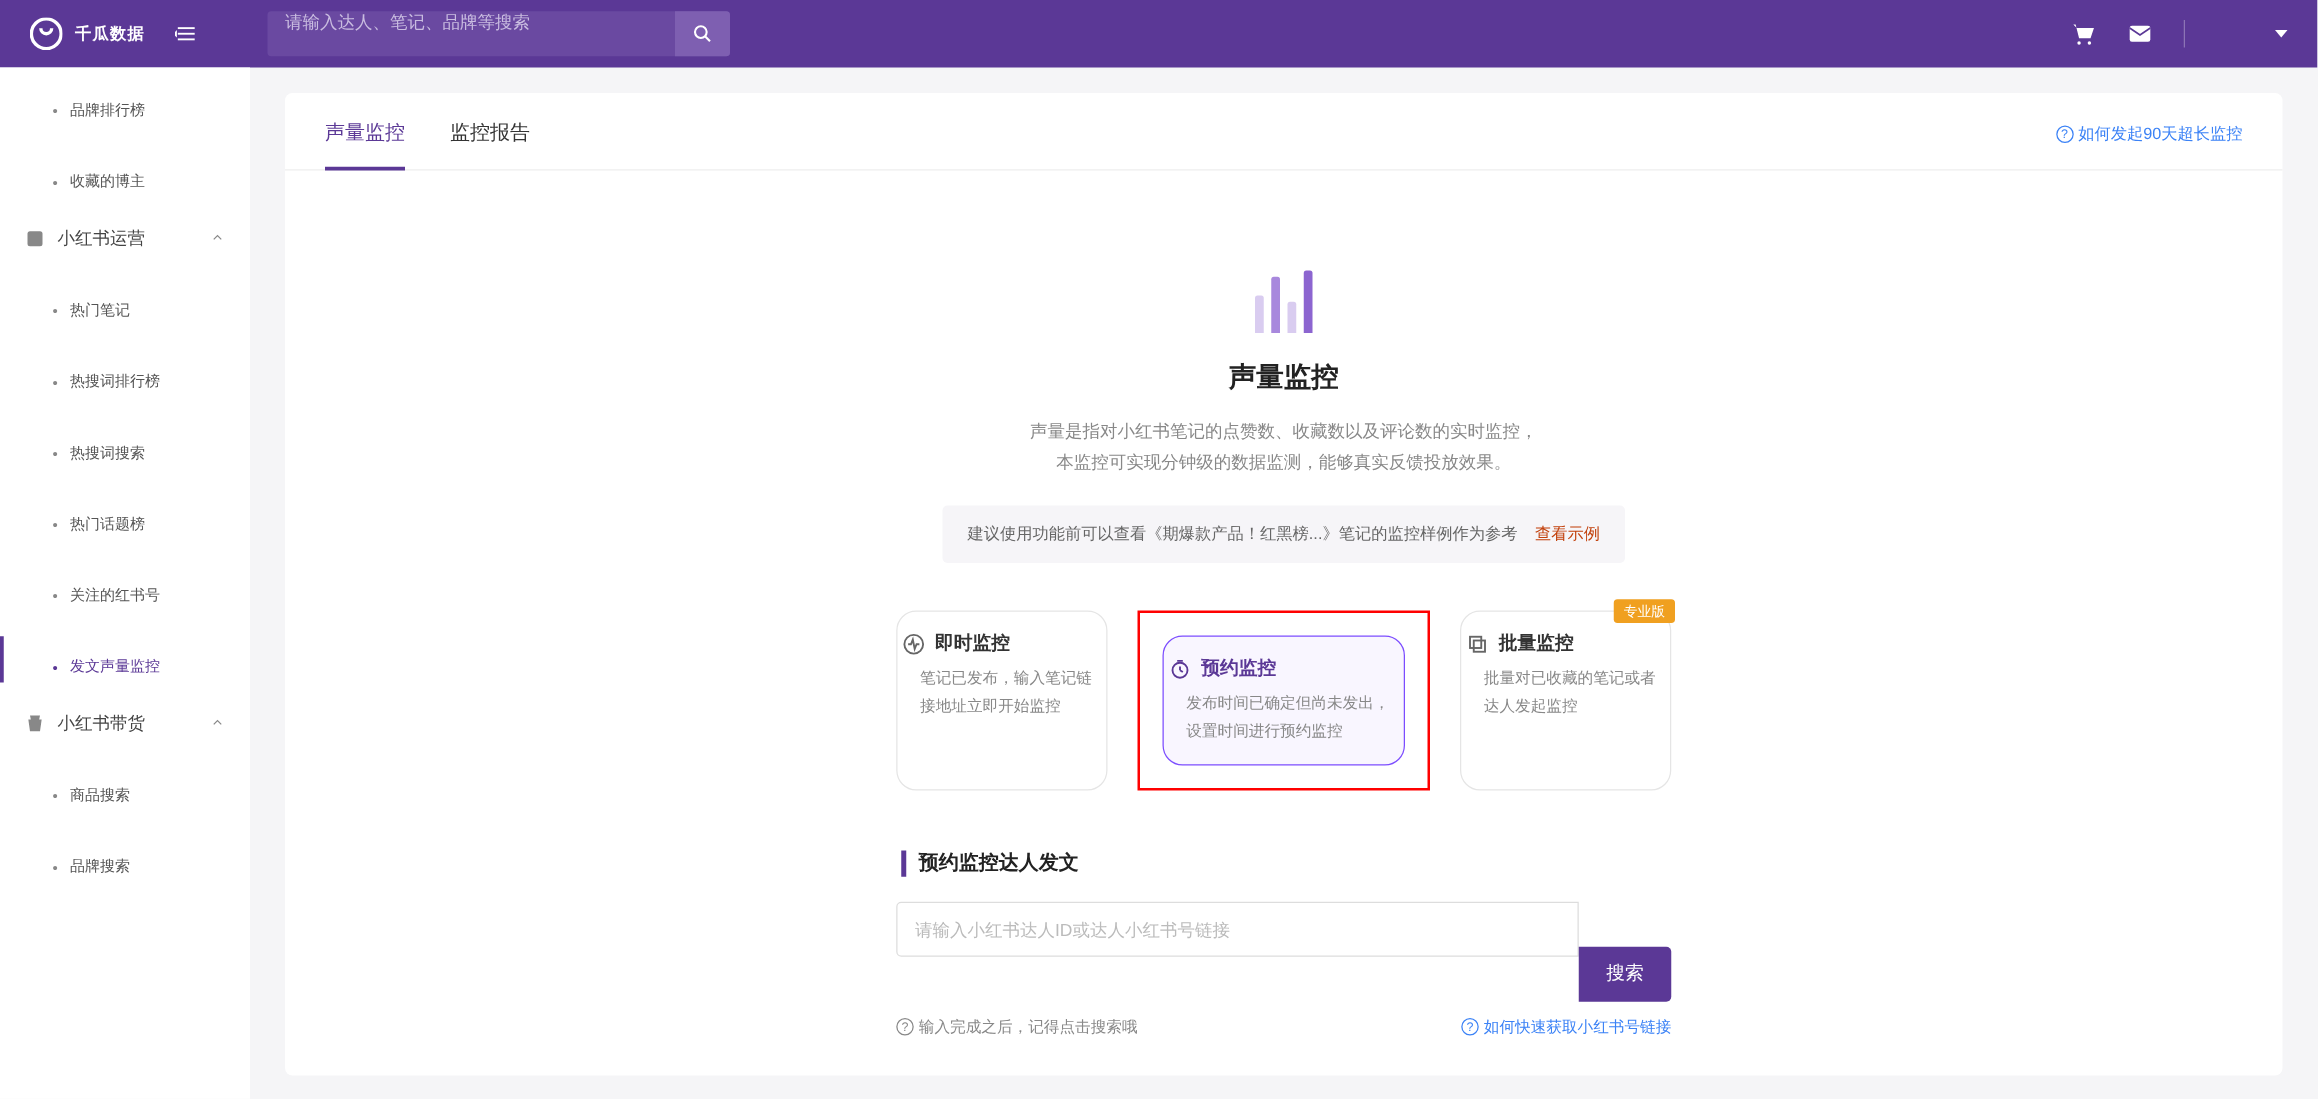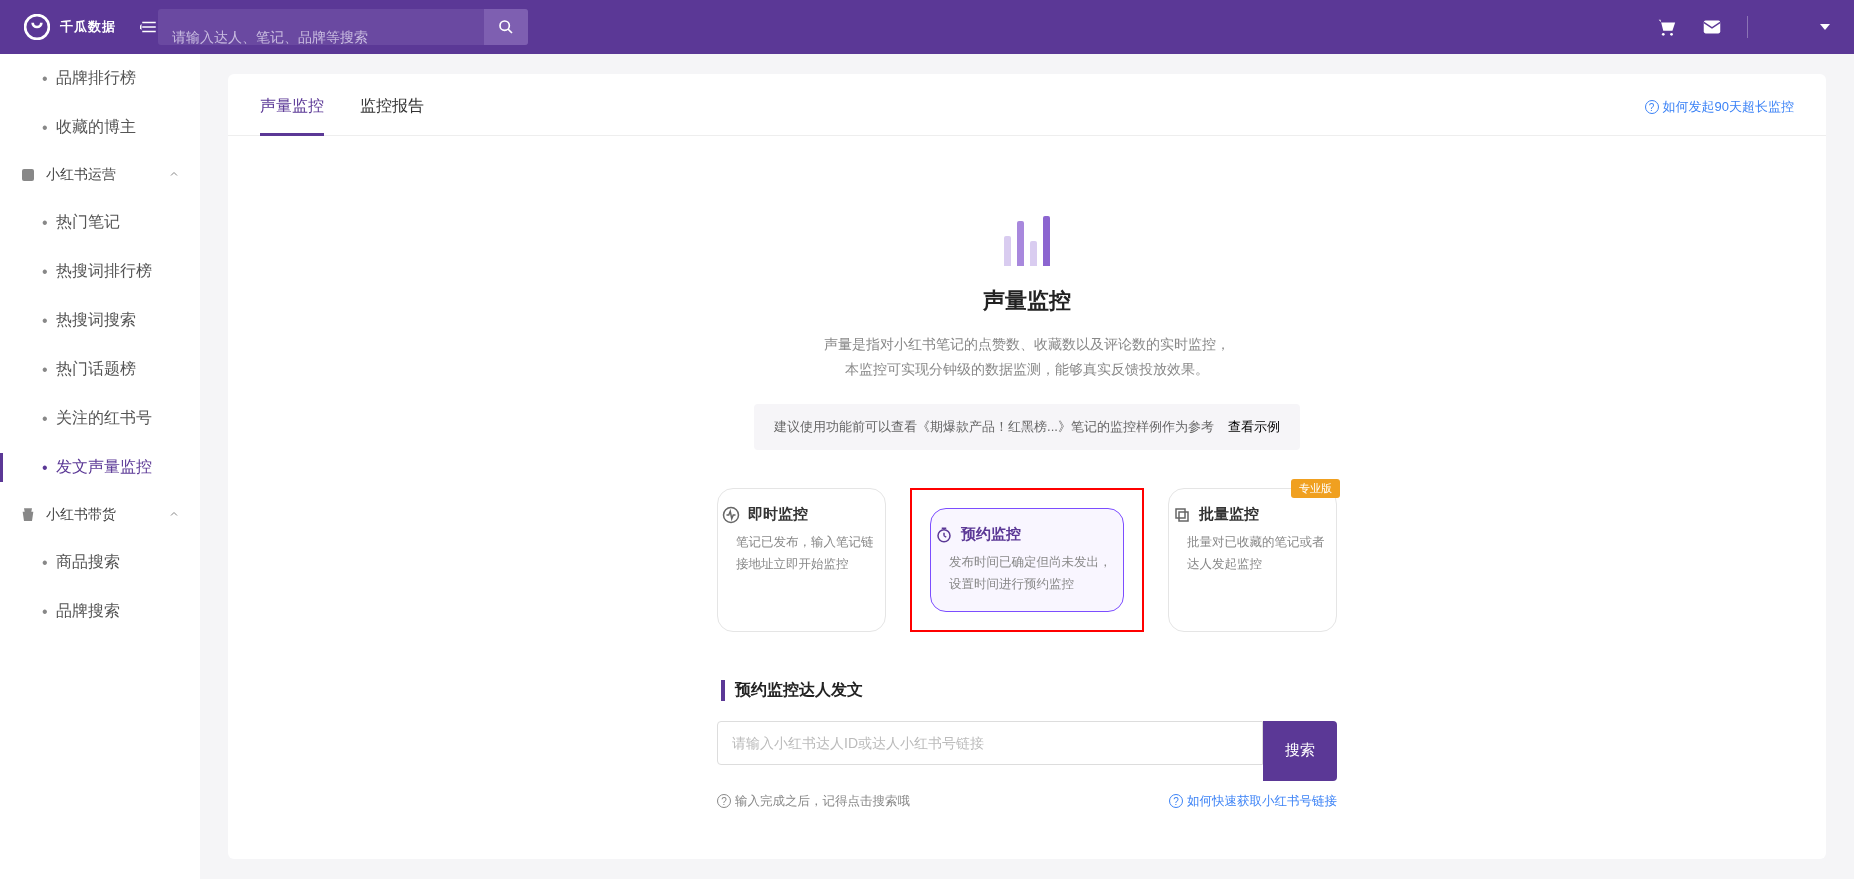--- a/index.html
+++ b/index.html
@@ -4,33 +4,33 @@
 <style>
 * { margin: 0; padding: 0; box-sizing: border-box; }
 body { font-family: -apple-system, BlinkMacSystemFont, "Segoe UI", "PingFang SC", "Microsoft YaHei", sans-serif; background: #f5f5f7; width: 1854px; height: 879px; overflow: hidden; }
 
 
 .header { background: #5b3896; height: 54px; display: flex; align-items: center; padding: 0 24px; color: #fff; }
 .logo-wrap { display: flex; align-items: center; gap: 10px; }
 .logo-icon { width: 26px; height: 26px; }
 .brand-name { font-size: 13px; font-weight: 600; letter-spacing: 1px; }
 .collapse-btn { margin-left: 24px; cursor: pointer; display: flex; align-items: center; }
-.search-bar { display: flex; align-items: flex-end; background: #6a49a1; border-radius: 3px; height: 36px; width: 370px; gap: 20px; }
+.search-bar { margin-left: 56px; display: flex; align-items: flex-start; background: #6a49a1; border-radius: 3px; height: 36px; width: 370px; gap: 20px; }
 .search-input { background: transparent; border: none; outline: none; color: #fff; padding: 0 14px; font-size: 14px; flex: 1; }
 .search-input::placeholder { color: #c9bce0; }
 .search-btn { width: 44px; height: 36px; background: #7e5fb1; border: none; cursor: pointer; display: flex; align-items: center; justify-content: center; border-radius: 0 3px 3px 0; }
 .header-right { margin-left: auto; display: flex; align-items: center; gap: 24px; }
 .header-icon { cursor: pointer; display: flex; align-items: center; }
 .header-divider { width: 1px; height: 22px; background: rgba(255,255,255,0.3); }
 .user-drop { display: flex; align-items: center; gap: 8px; cursor: pointer; }
 .caret-down { width: 0; height: 0; border-left: 5px solid transparent; border-right: 5px solid transparent; border-top: 6px solid #fff; }
 
 
 .sidebar { position: absolute; top: 54px; left: 0; width: 200px; background: #fff; height: calc(100% - 54px); overflow-y: auto; padding-top: 0; }
-.sidebar-sub-item { display: flex; align-items: center; padding: 14px 20px 14px 56px; font-size: 16px; color: #555; cursor: pointer; position: relative; }
+.sidebar-sub-item { display: flex; align-items: center; padding: 26px 20px 14px 56px; font-size: 12px; color: #555; cursor: pointer; position: relative; }
 .sidebar-sub-item.active { color: #5b3896; font-weight: 500; }
 .sidebar-sub-item.active::after { content: ''; position: absolute; left: 0; top: 10px; bottom: 10px; width: 3px; background: #5b3896; }
 .sidebar-sub-item::before { content: '•'; position: absolute; left: 42px; color: #888; }
 .sidebar-sub-item.active::before { color: #5b3896; }
 .sidebar-group { padding: 14px 20px; display: flex; align-items: center; font-size: 14px; color: #444; cursor: pointer; }
 .sidebar-group-icon { margin-right: 10px; display: flex; }
 .sidebar-chevron { margin-left: auto; }
 
 
 .main { position: absolute; top: 54px; left: 200px; right: 0; bottom: 0; padding: 20px 28px; overflow-y: auto; }
@@ -40,36 +40,36 @@
 .tab.active { color: #5b3896; font-weight: 500; }
 .tab.active::after { content: ''; position: absolute; bottom: -1px; left: 0; right: 0; height: 3px; background: #5b3896; }
 .tabs-right { position: absolute; right: 32px; top: 24px; color: #3b82f6; font-size: 13px; display: flex; align-items: center; gap: 4px; cursor: pointer; }
 
 .content { padding: 30px 64px; text-align: center; }
 .hero-img { margin: 40px auto 20px; width: 100px; height: 60px; display: flex; align-items: flex-end; justify-content: center; gap: 6px; }
 .bar { width: 7px; background: #c7b5e8; border-radius: 2px 2px 0 0; }
 .hero-title { font-size: 22px; font-weight: 600; color: #222; margin-top: 20px; }
 .hero-desc { font-size: 14px; color: #888; margin-top: 16px; line-height: 1.8; }
 .hint-box { background: #f6f5f8; padding: 14px 20px; margin-top: 22px; font-size: 13px; color: #666; display: inline-flex; align-items: flex-start; gap: 14px; border-radius: 4px; }
-.hint-link { color: #000000; cursor: pointer; }
+.hint-link { color: #c2410c; cursor: pointer; }
 
 .option-row { display: flex; gap: 24px; justify-content: center; margin-top: 38px; flex-wrap: nowrap; }
 .option-card { width: 194px; border: 1px solid #e5e5e5; border-radius: 16px; padding: 16px 4px; text-align: left; cursor: pointer; position: relative; }
 .option-card.selected { border: 1.5px solid #7c4dff; background: #f9f6ff; }
 .option-highlight { border: 2.5px solid red; padding: 18px; display: inline-block; }
 .option-head { display: flex; align-items: center; gap: 8px; font-size: 15px; font-weight: 600; color: #333; margin-bottom: 8px; }
 .option-card.selected .option-head { color: #5b3896; }
 .option-body { font-size: 12.5px; color: #888; line-height: 1.7; margin-left: 14px; }
 .pro-badge { position: absolute; top: -10px; right: -4px; background: #f0a020; color: #fff; font-size: 11px; padding: 2px 8px; border-radius: 3px; }
 
 .section-title { text-align: left; font-size: 16px; font-weight: 600; color: #222; margin-top: 48px; margin-left: 4px; border-left: 4px solid #5b3896; padding-left: 10px; }
 .input-row { display: flex; margin-top: 20px; }
 .big-input { flex: 1; height: 44px; border: 1px solid #ddd; border-radius: 4px 0 0 4px; padding: 0 14px; font-size: 14px; outline: none; }
 .big-input::placeholder { color: #bbb; }
-.big-search-btn { height: 60px; padding: 0 22px; background: #5b3896; color: #fff; border: none; font-size: 15px; cursor: pointer; border-radius: 0 4px 4px 0; }
+.big-search-btn { height: 44px; padding: 0 22px; background: #5b3896; color: #fff; border: none; font-size: 15px; cursor: pointer; border-radius: 0 4px 4px 0; margin-top: 36px; }
 .tips-row { display: flex; justify-content: space-between; margin-top: 12px; font-size: 12.5px; }
 .tip { color: #888; display: flex; align-items: center; gap: 4px; }
 .tip-link { color: #3b82f6; cursor: pointer; display: flex; align-items: center; gap: 4px; }
 .q-icon { width: 14px; height: 14px; border: 1px solid currentColor; border-radius: 50%; display: inline-flex; align-items: center; justify-content: center; font-size: 10px; }
 
 .content-inner { max-width: 620px; margin: 0 auto; }
 </style>
 </head>
 <body>
 

